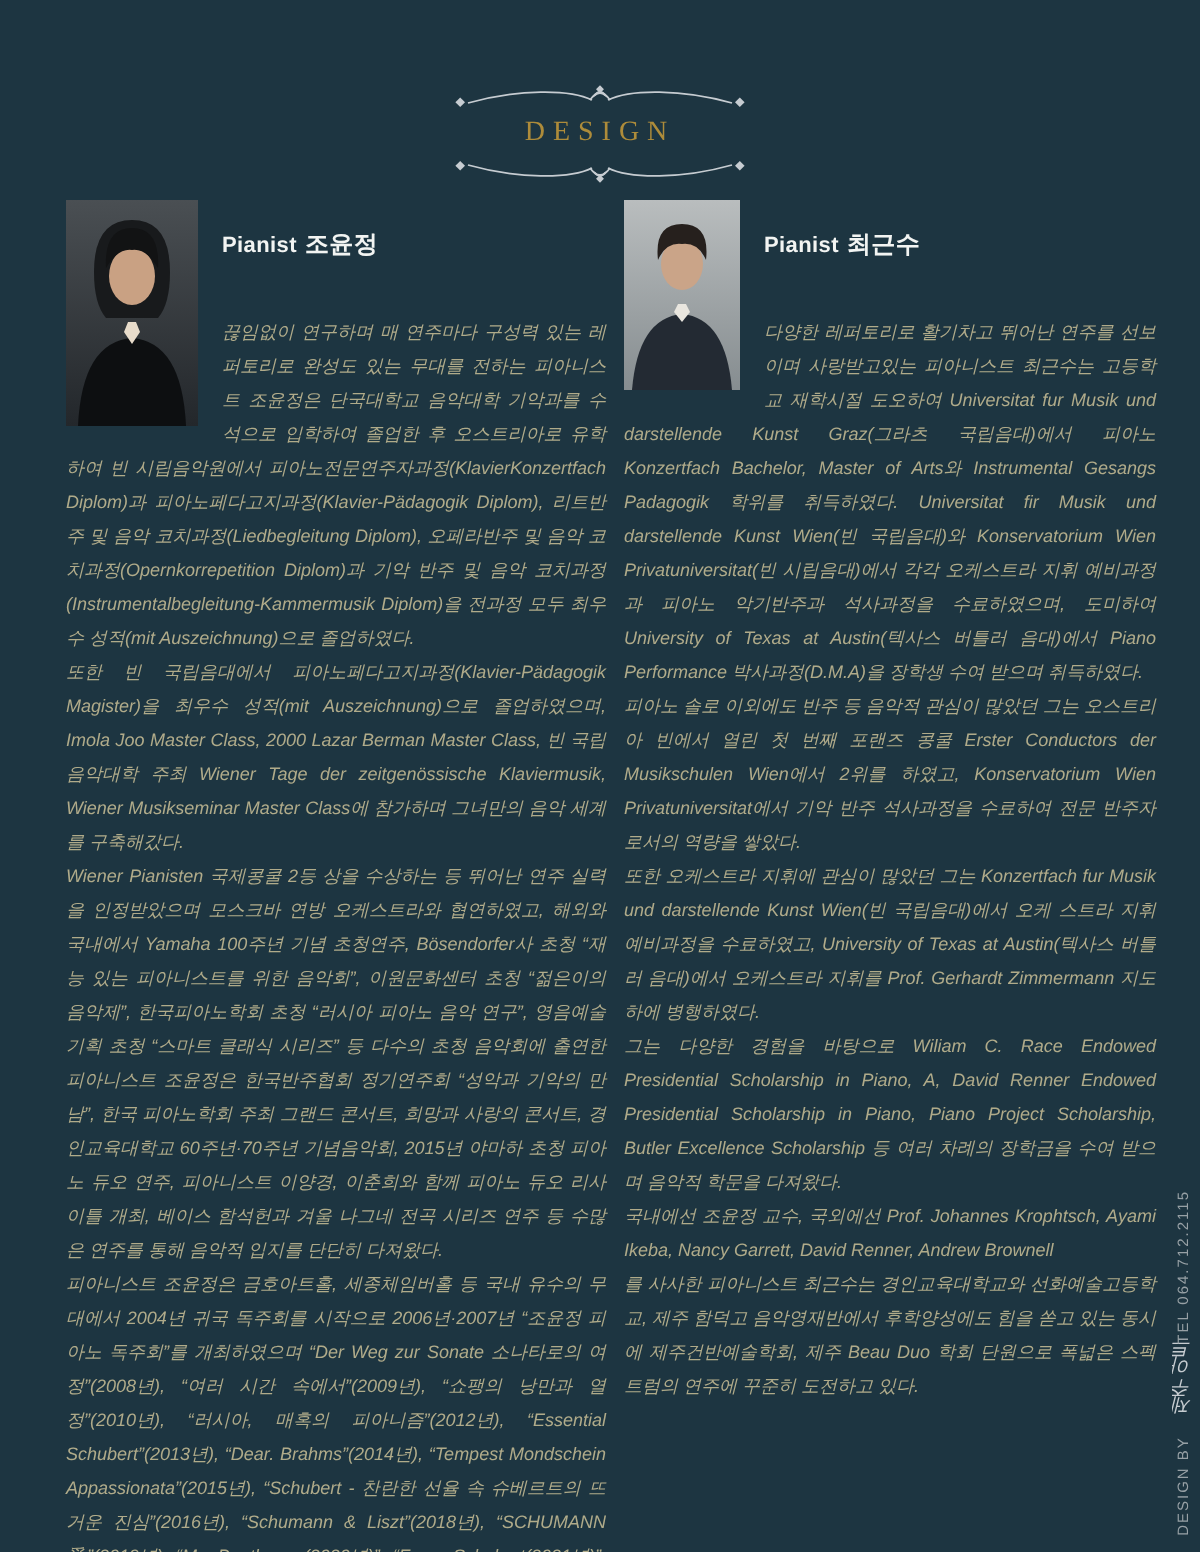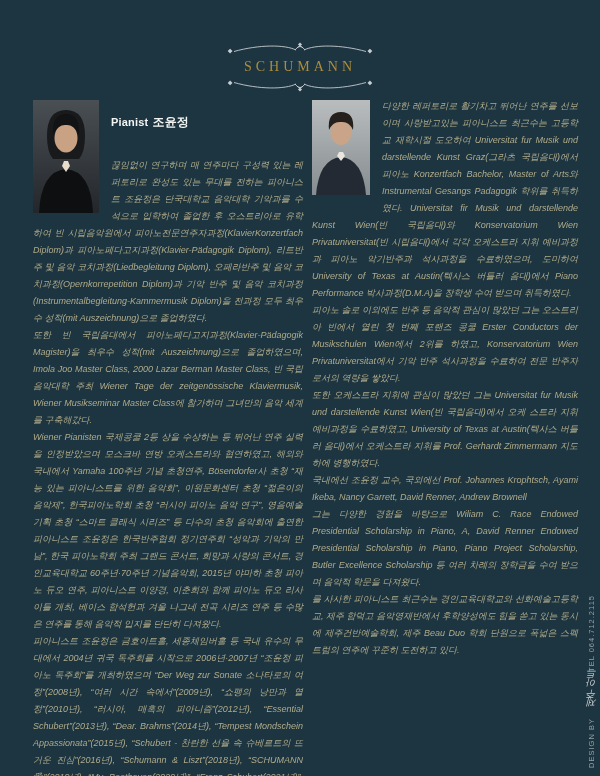--- a/index.html
+++ b/index.html
@@ -94,21 +94,21 @@
         <path d="M141,9.5 C116,2.5 90,2.5 79,8"></path>
         <path d="M70,8 q5,-7 10,0"></path>
         <path d="M72,6 q3,-4 6,0"></path>
       </g>
       <g fill="#c6ccd1">
         <rect x="3.4" y="7.4" width="3.4" height="3.4" transform="rotate(45 5.1 9.1)"></rect>
         <rect x="143.2" y="7.4" width="3.4" height="3.4" transform="rotate(45 144.9 9.1)"></rect>
         <rect x="73.6" y="1.2" width="2.8" height="2.8" transform="rotate(45 75 2.6)"></rect>
       </g>
     </svg>
-    <div class="profile-title">SCHUMANN</div>
+    <div class="profile-title">DESIGN</div>
     <svg class="flourish flip" viewBox="0 0 150 14">
       <g stroke="#c6ccd1" stroke-width="0.9" fill="none">
         <path d="M9,9.5 C34,2.5 60,2.5 71,8"></path>
         <path d="M141,9.5 C116,2.5 90,2.5 79,8"></path>
         <path d="M70,8 q5,-7 10,0"></path>
         <path d="M72,6 q3,-4 6,0"></path>
       </g>
       <g fill="#c6ccd1">
         <rect x="3.4" y="7.4" width="3.4" height="3.4" transform="rotate(45 5.1 9.1)"></rect>
         <rect x="143.2" y="7.4" width="3.4" height="3.4" transform="rotate(45 144.9 9.1)"></rect>
@@ -149,25 +149,28 @@
           <stop offset="0" stop-color="#b9bdbe"></stop>
             <stop offset="1" stop-color="#868d90"></stop>
         </linearGradient>
       </defs>
       <rect width="58" height="95" fill="url(#bgR)"></rect>
       <ellipse cx="29" cy="32" rx="10.5" ry="13" fill="#caa488"></ellipse>
       <path d="M17,30 q-2,-18 12,-18 q14,0 12,18 q-4,-9 -12,-8 q-8,-1 -12,8" fill="#26201d"></path>
       <path d="M4,95 q3,-36 25,-38 q22,2 25,38 z" fill="#232a33"></path>
       <path d="M25,56 l4,5 l4,-5 l-2,-4 l-4,0 z" fill="#e9e6df"></path>
     </svg>
+    <div class="pname">
+      <span>Pianist</span><span class="nm">최근수</span>
+    </div>
     <p class="bio-p">다양한 레퍼토리로 활기차고 뛰어난 연주를 선보이며 사랑받고있는 피아니스트 최근수는 고등학교 재학시절 도오하여 Universitat fur Musik und darstellende Kunst Graz(그라츠 국립음대)에서 피아노 Konzertfach Bachelor, Master of Arts와 Instrumental Gesangs Padagogik 학위를 취득하였다. Universitat fir Musik und darstellende Kunst Wien(빈 국립음대)와 Konservatorium Wien Privatuniversitat(빈 시립음대)에서 각각 오케스트라 지휘 예비과정과 피아노 악기반주과 석사과정을 수료하였으며, 도미하여 University of Texas at Austin(텍사스 버틀러 음대)에서 Piano Performance 박사과정(D.M.A)을 장학생 수여 받으며 취득하였다.</p>
     <p class="bio-p">피아노 솔로 이외에도 반주 등 음악적 관심이 많았던 그는 오스트리아 빈에서 열린 첫 번째 포랜즈 콩쿨 Erster Conductors der Musikschulen Wien에서 2위를 하였고, Konservatorium Wien Privatuniversitat에서 기악 반주 석사과정을 수료하여 전문 반주자로서의 역량을 쌓았다.</p>
-    <p class="bio-p">또한 오케스트라 지휘에 관심이 많았던 그는 Universitat fur Musik und darstellende Kunst Wien(빈 국립음대)에서 오케 스트라 지휘 예비과정을 수료하였고, University of Texas at Austin(텍사스 버틀러 음대)에서 오케스트라 지휘를 Prof. Gerhardt Zimmermann 지도하에 병행하였다.</p>
+    <p class="bio-p">또한 오케스트라 지휘에 관심이 많았던 그는 Konzertfach fur Musik und darstellende Kunst Wien(빈 국립음대)에서 오케 스트라 지휘 예비과정을 수료하였고, University of Texas at Austin(텍사스 버틀러 음대)에서 오케스트라 지휘를 Prof. Gerhardt Zimmermann 지도하에 병행하였다.</p>
+    <p class="bio-p">그는 다양한 경험을 바탕으로 Wiliam C. Race Endowed Presidential Scholarship in Piano, A, David Renner Endowed Presidential Scholarship in Piano, Piano Project Scholarship, Butler Excellence Scholarship 등 여러 차례의 장학금을 수여 받으며 음악적 학문을 다져왔다.</p>
     <p class="bio-p">국내에선 조윤정 교수, 국외에선 Prof. Johannes Krophtsch, Ayami Ikeba, Nancy Garrett, David Renner, Andrew Brownell</p>
-    <p class="bio-p">그는 다양한 경험을 바탕으로 Wiliam C. Race Endowed Presidential Scholarship in Piano, A, David Renner Endowed Presidential Scholarship in Piano, Piano Project Scholarship, Butler Excellence Scholarship 등 여러 차례의 장학금을 수여 받으며 음악적 학문을 다져왔다.</p>
     <p class="bio-p">를 사사한 피아니스트 최근수는 경인교육대학교와 선화예술고등학교, 제주 함덕고 음악영재반에서 후학양성에도 힘을 쏟고 있는 동시에 제주건반예술학회, 제주 Beau Duo 학회 단원으로 폭넓은 스펙트럼의 연주에 꾸준히 도전하고 있다.</p>
 
   </div>
 
   <div class="credit">
     <span>DESIGN BY</span>
     <span class="brand">제주아트</span>
     <span>TEL 064.712.2115</span>
   </div>
 

